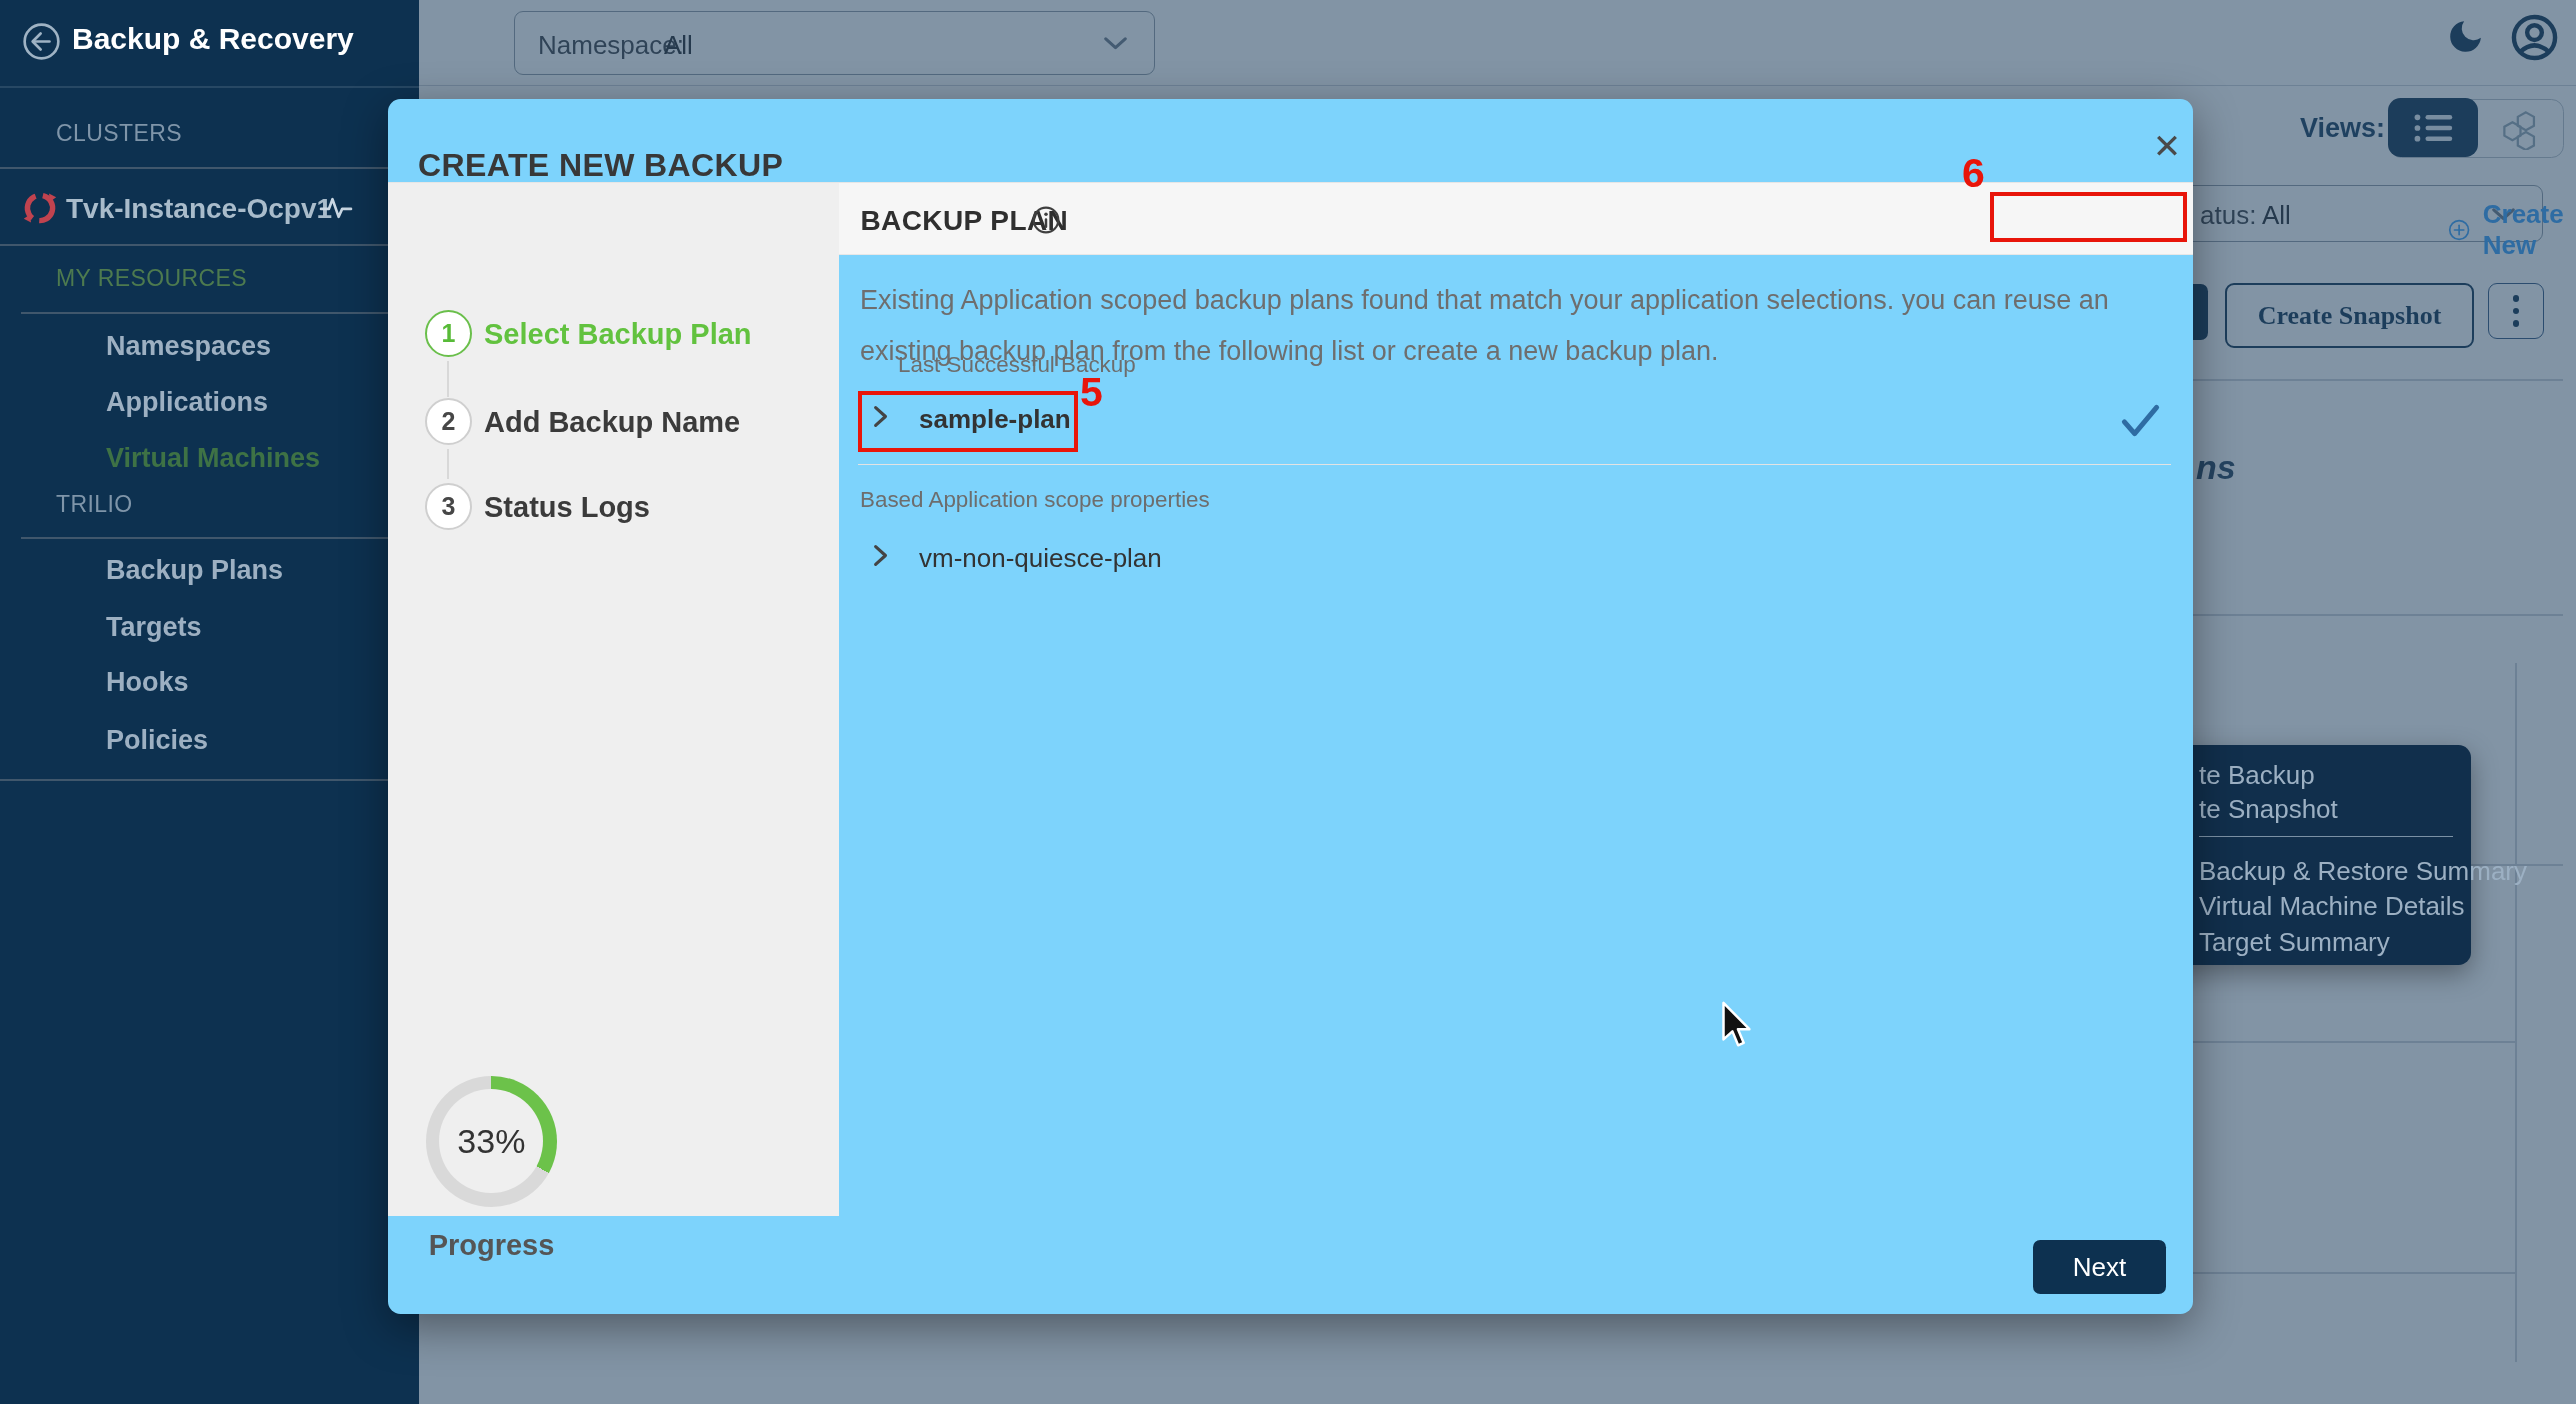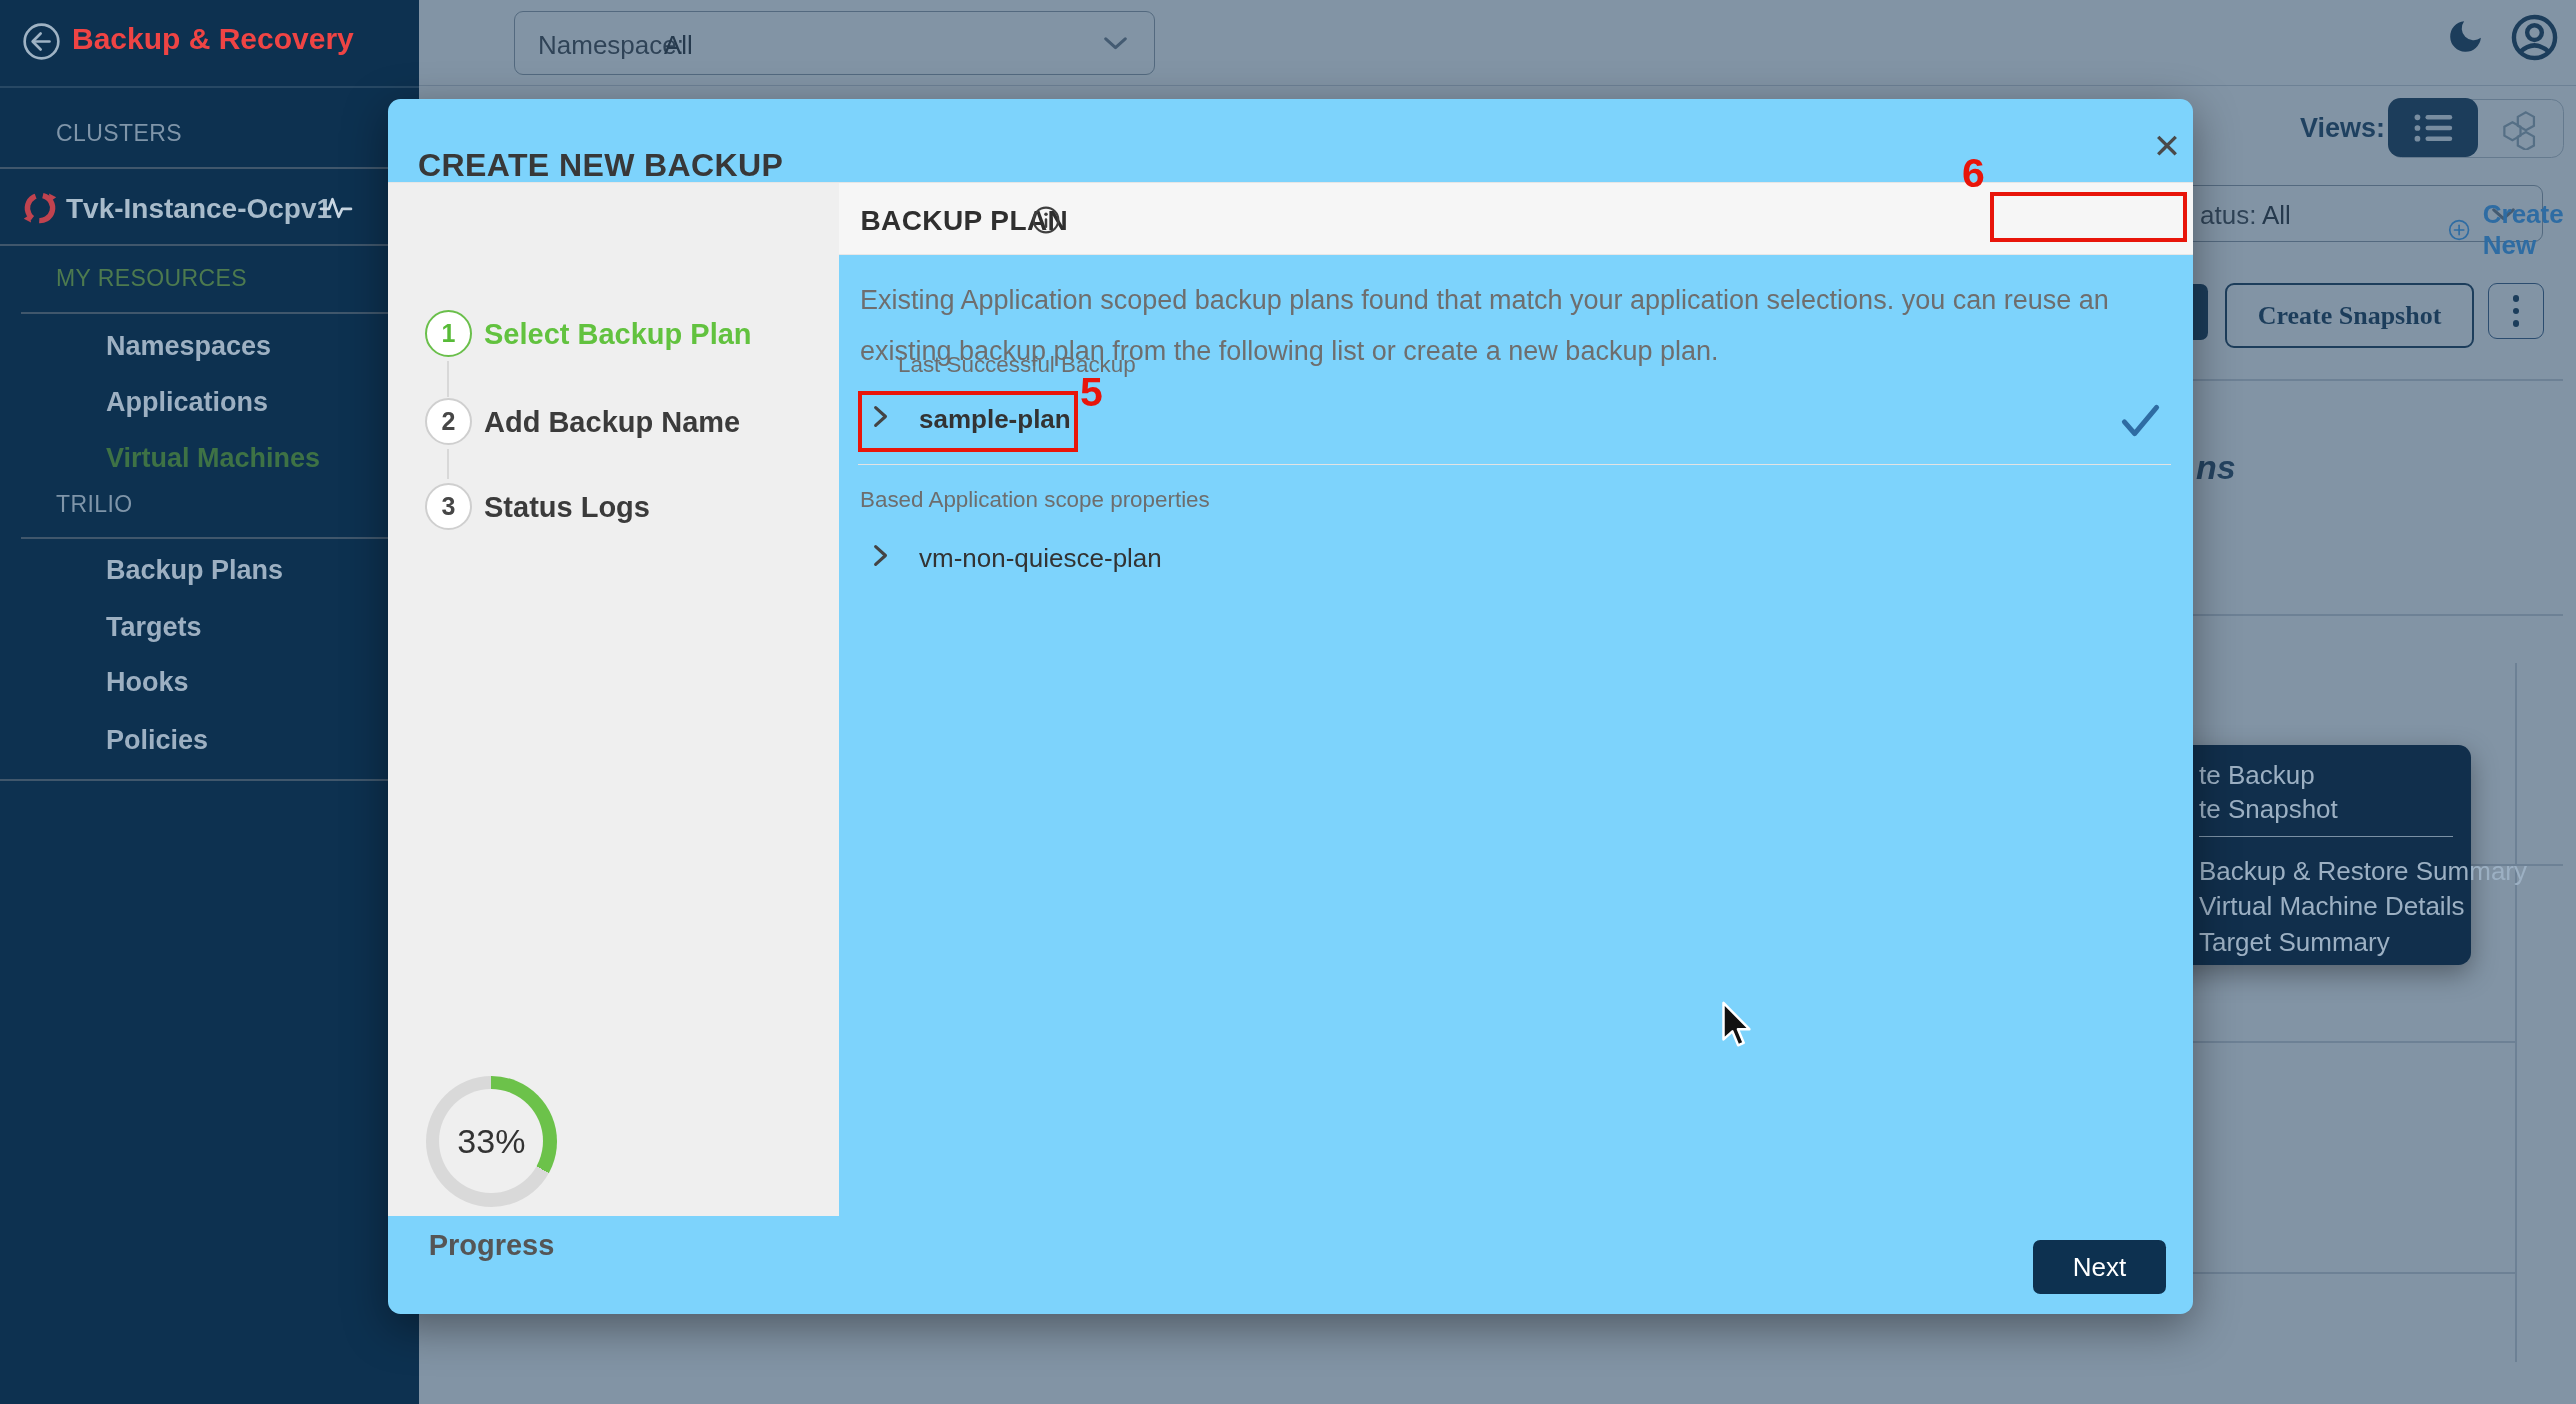--- a/index.html
+++ b/index.html
@@ -39,21 +39,21 @@
   #dim { position:absolute; left:419px; top:0; width:2157px; height:1404px;
          background:rgba(40,70,100,0.58); z-index:5; }
 
   
   #sidebar { position:absolute; left:0; top:0; width:419px; height:1404px;
              background:#0d3150; z-index:6; }
   .side-divider { position:absolute; height:1.8px; background:#40576c; }
   .section-h { font-size:23px; color:#7f95a9; letter-spacing:0.4px; }
   .side-item { font-size:27px; font-weight:600; color:#9db0c2; }
   .side-item.green { color:#3e7245; }
-  .app-title { font-size:30px; font-weight:600; color:#ef4444; }
+  .app-title { font-size:30px; font-weight:600; color:#ffffff; }
   .cluster-name { font-size:28px; font-weight:600; color:#a9bccb; }
   .green-h { color:#4d7a4f; }
 
   
   #ctx-menu { position:absolute; left:1926px; top:745px; width:545px; height:220px;
               background:#112f4c; border-radius:12.5px; z-index:7;
               box-shadow:0 9px 27px rgba(0,0,0,0.35); }
   .menu-item { position:absolute; left:273px; font-size:26px; color:#9cb0c3; white-space:nowrap; }
   .menu-divider { position:absolute; left:273px; top:91px; width:254px; height:1.3px; background:#7b91a5; }
 

